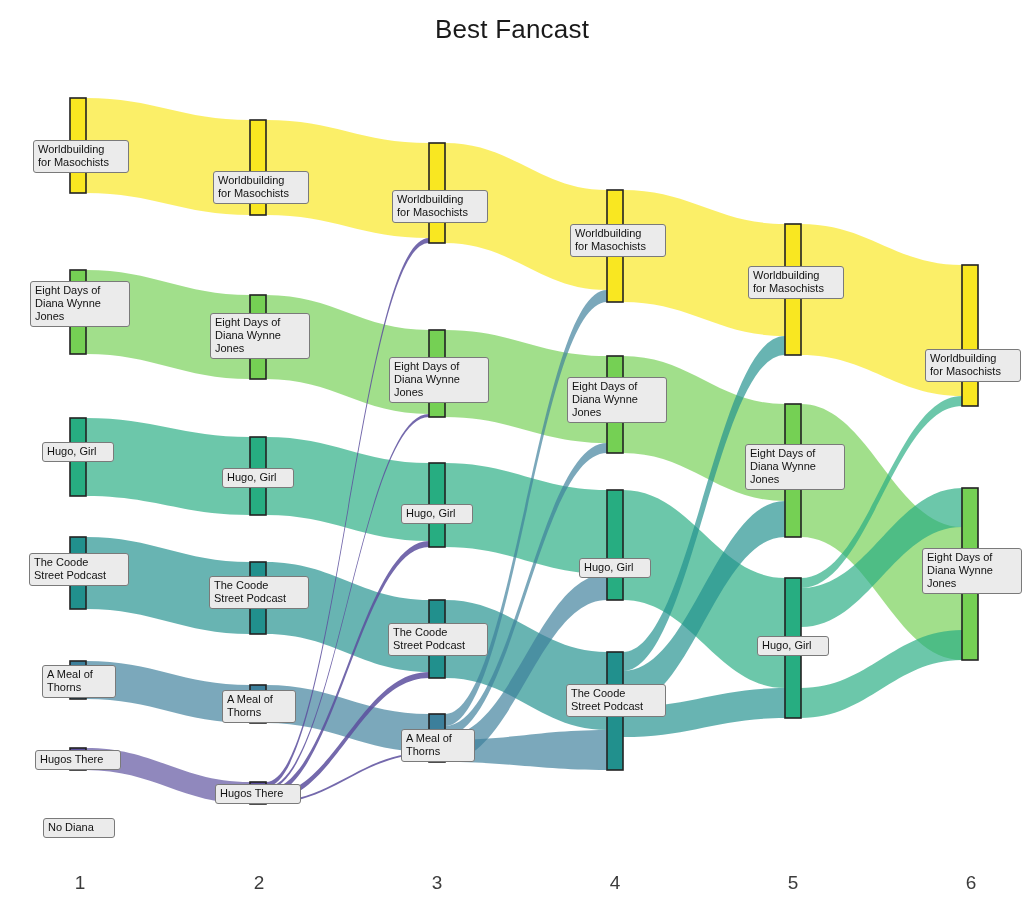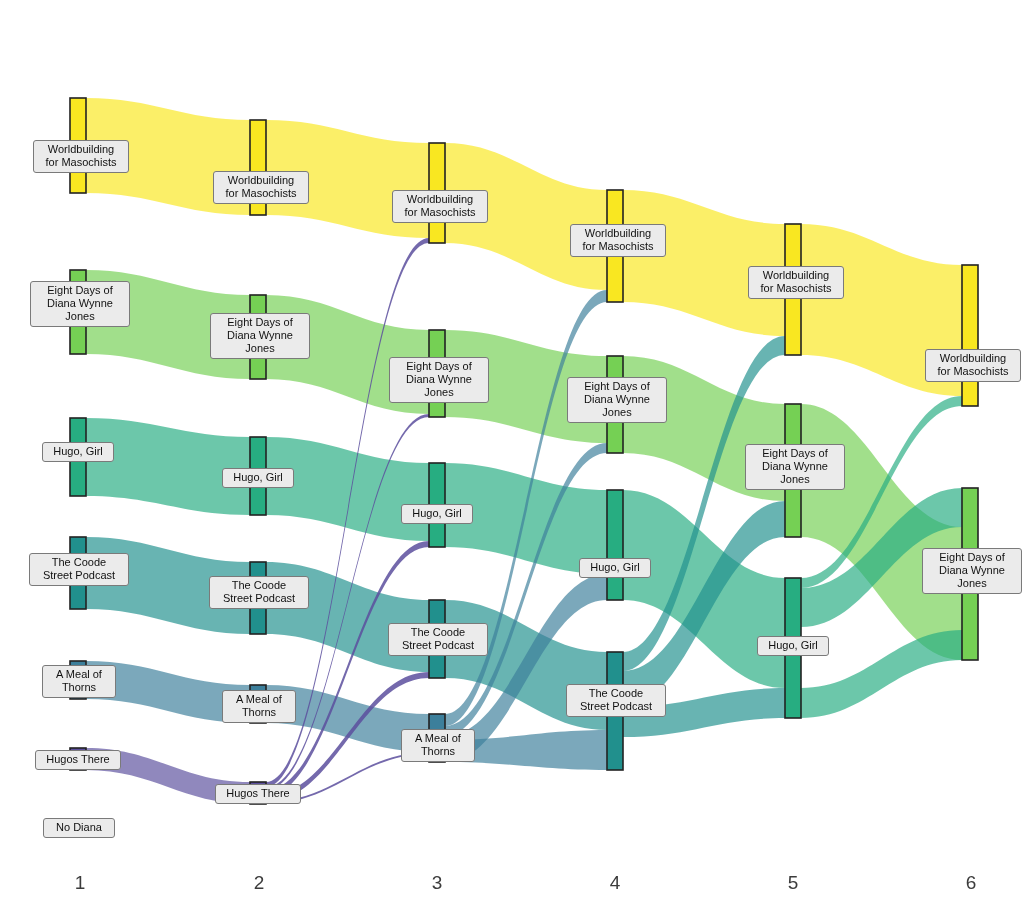--- a/index.html
+++ b/index.html
@@ -16,39 +16,39 @@
   .link.thin{fill-opacity:.85;}
   .nodeLabel{
     position:absolute;
     background:#ebebeb;
     border:1px solid #7a7a7a;
     border-radius:3px;
     font-size:11px;
     line-height:13px;
     color:#111;
     padding:2px 4px 3px 4px;
-    text-align:center;
     white-space:pre-line;
     font-family:"Liberation Sans",sans-serif;
     box-sizing:border-box;
     pointer-events:auto;
   }
   .axisTick{
     position:absolute;
     font-size:19px;
     color:#3c3c3c;
     text-align:center;
     font-family:"Liberation Sans",sans-serif;
   }
 </style>
 </head>
 <body>
 
 <div id="stage">
 
+  <div id="title">Best Fancast</div>
 
   <svg id="sankey-svg" viewBox="0 0 1024 909" preserveAspectRatio="none">
     <g id="links-layer">
         <path d="M86,98 C154.88,98 181.12,120 250,120 L250,215 C181.12,215 154.88,193 86,193 Z" fill="#f9e721" class="link"></path>
         <path d="M86,270 C154.88,270 181.12,295 250,295 L250,379 C181.12,379 154.88,354 86,354 Z" fill="#75d054" class="link"></path>
         <path d="M86,418 C154.88,418 181.12,437 250,437 L250,515 C181.12,515 154.88,496 86,496 Z" fill="#27ad81" class="link"></path>
         <path d="M86,537 C154.88,537 181.12,562 250,562 L250,634 C181.12,634 154.88,609 86,609 Z" fill="#21908d" class="link"></path>
         <path d="M86,661 C154.88,661 181.12,685 250,685 L250,723 C181.12,723 154.88,699 86,699 Z" fill="#3c7f9b" class="link"></path>
         <path d="M86,748 C154.88,748 181.12,782 250,782 L250,804 C181.12,804 154.88,770 86,770 Z" fill="#5c4f9e" class="link"></path>
         <path d="M266,120 C334.46,120 360.53999999999996,143 429,143 L429,238 C360.53999999999996,238 334.46,215 266,215 Z" fill="#f9e721" class="link"></path>

